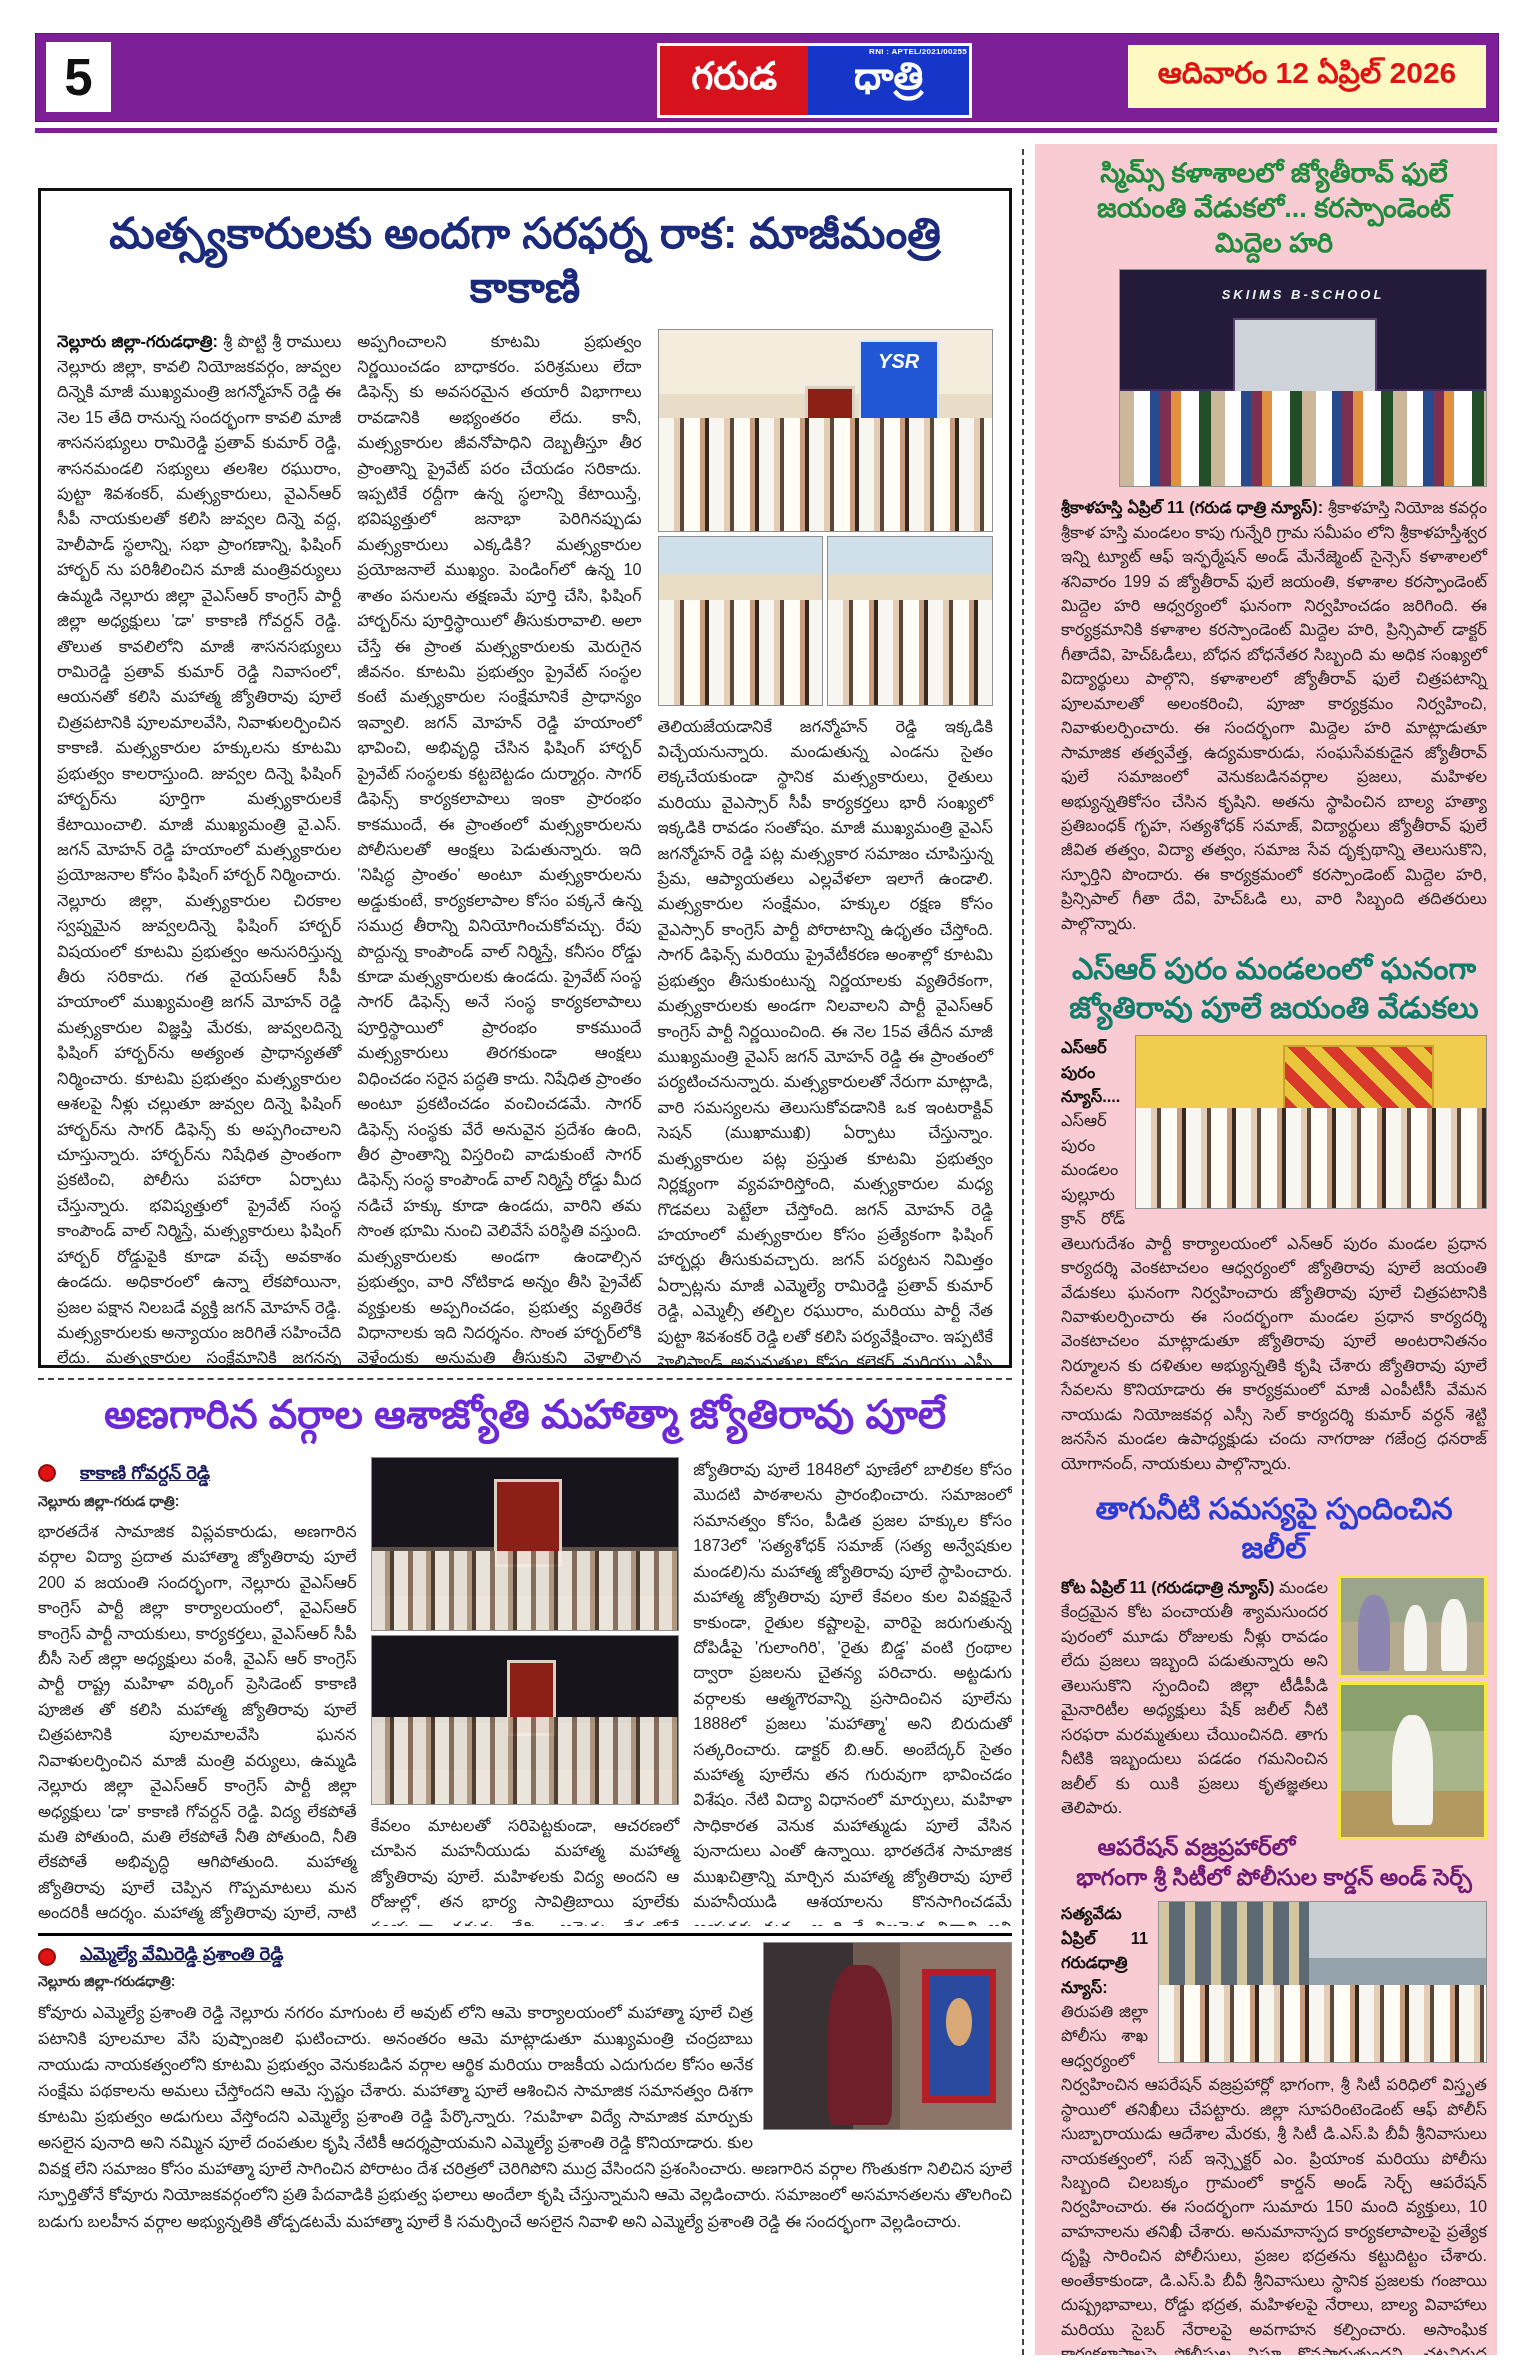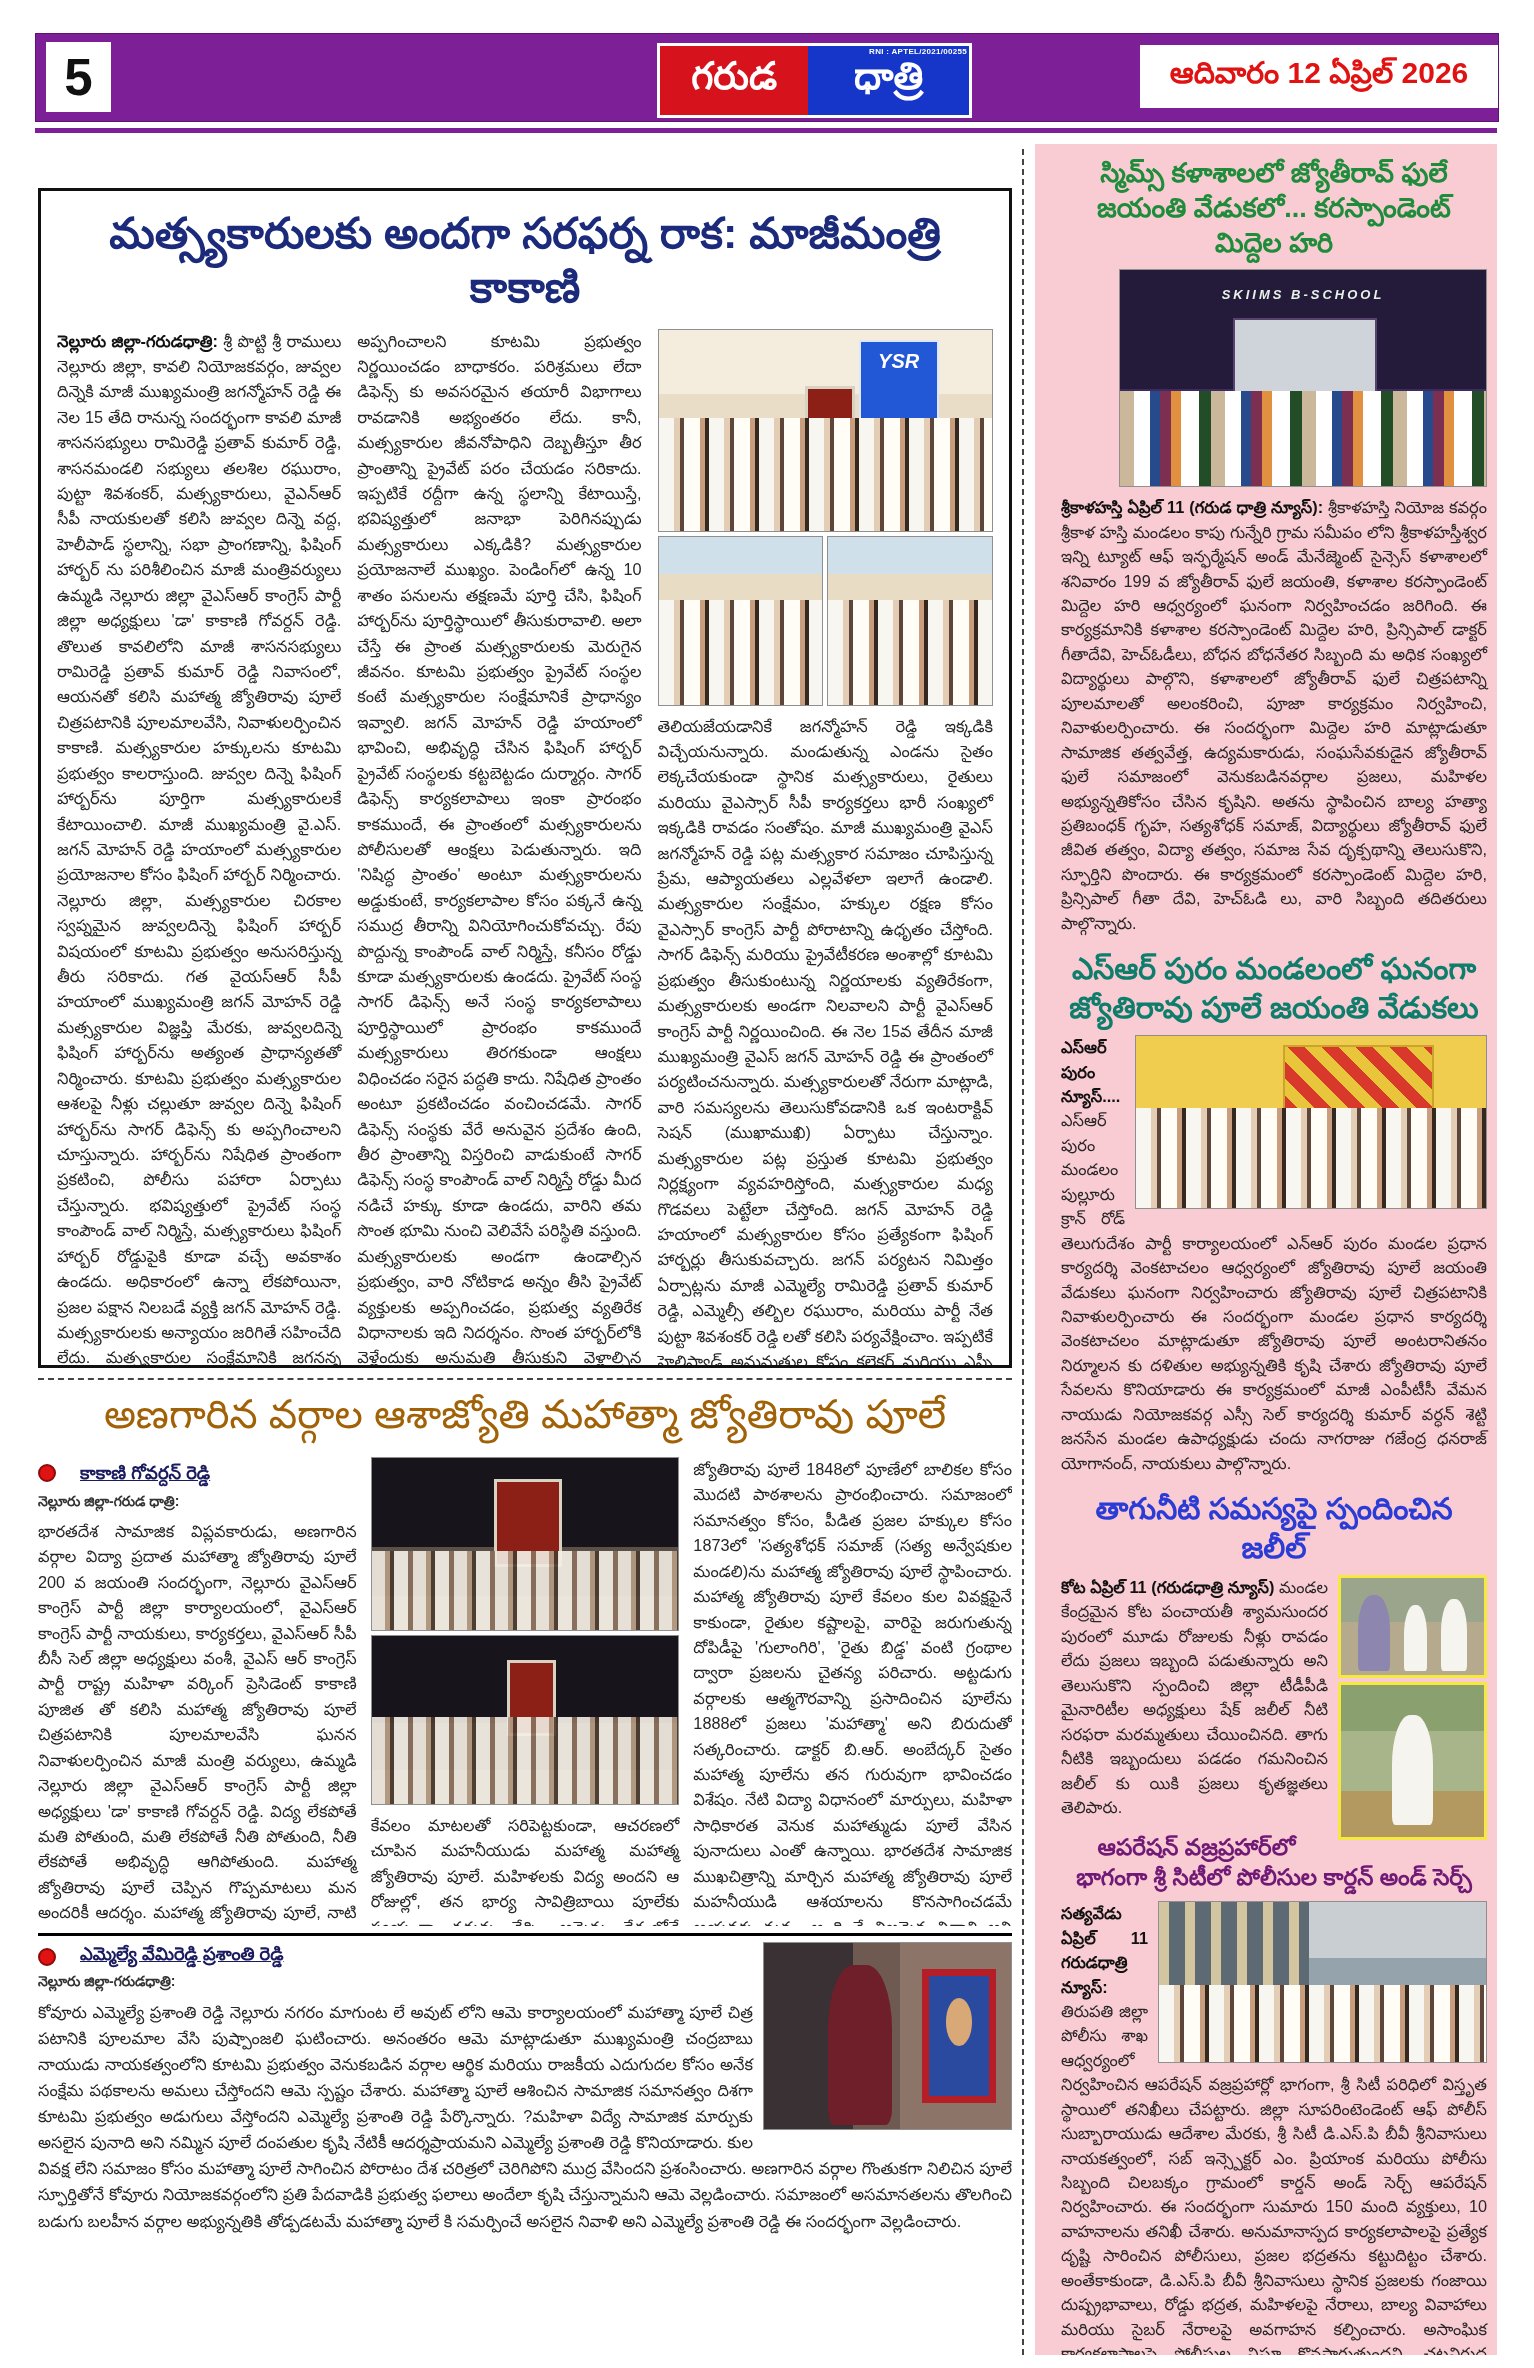--- a/index.html
+++ b/index.html
@@ -8,39 +8,39 @@
 
   
   .masthead{position:absolute;left:35px;top:33px;width:1462px;height:87px;background:#7d1f96;border:1px solid #5e1273;}
   .mast-rule{position:absolute;left:35px;top:128px;width:1462px;height:5px;background:#7d1f96;}
   .pageno{position:absolute;left:10px;top:8px;width:65px;height:70px;background:#ffffff;color:#111;
           font-size:51px;font-weight:700;display:flex;align-items:center;justify-content:center;}
   .logo{position:absolute;left:621px;top:9px;width:309px;height:69px;border:3px solid #ffffff;display:flex;}
   .logo .lg-red{flex:0 0 48%;background:#d6131c;color:#fff;font-weight:700;font-size:38px;display:flex;align-items:center;justify-content:center;}
   .logo .lg-blue{flex:1;background:#1536c9;color:#fff;font-weight:700;font-size:38px;display:flex;align-items:center;justify-content:center;position:relative;}
   .rni{position:absolute;right:2px;top:1px;font-size:8px;color:#ffffff;font-weight:700;letter-spacing:0.3px;}
-  .datebox{position:absolute;right:0;top:11px;width:358px;height:63px;background:#ffffff;color:#e01212;
+  .datebox{position:absolute;right:12px;top:11px;width:358px;height:63px;background:#fef9c3;color:#e01212;
            font-size:30px;font-weight:700;display:flex;align-items:center;justify-content:center;}
 
   
   .vdash{position:absolute;left:1022px;top:149px;height:2206px;border-left:2px dashed #444;}
   .sidebar{position:absolute;left:1035px;top:144px;width:462px;height:2211px;background:#f9ccd3;overflow:hidden;padding:6px 10px;box-sizing:border-box;}
 
   .mainbox{position:absolute;left:38px;top:188px;width:974px;height:1180px;border:3px solid #111;box-sizing:border-box;padding:12px 16px;overflow:hidden;}
   .main-headline{color:#1b2a7b;font-size:43px;font-weight:700;text-align:center;line-height:1.25;margin:4px 0 14px 0;}
   .cols{display:flex;gap:16px;}
   .col{text-align:justify;font-size:16.3px;line-height:1.56;color:#262626;}
   .c1{width:289px;} .c2{width:289px;} .c3{width:341px;}
   .dateline{font-weight:700;color:#111;}
 
   .hdash{position:absolute;left:38px;top:1378px;width:974px;border-top:2px dashed #444;}
   .hsolid{position:absolute;left:38px;top:1933px;width:974px;border-top:3px solid #000;}
 
   .midsec{position:absolute;left:38px;top:1386px;width:974px;height:540px;overflow:hidden;}
-  .mid-headline{color:#a16207;font-size:40px;font-weight:400;text-align:center;margin:6px 0 10px 0;}
+  .mid-headline{color:#6d28d9;font-size:40px;font-weight:700;text-align:center;margin:6px 0 10px 0;}
   .byline-row{display:flex;align-items:center;gap:24px;margin:2px 0 4px 0;}
   .reddot{width:14px;height:14px;border-radius:50%;background:#e01212;border:2px solid #8e0b0b;flex:0 0 auto;}
   .byline{font-weight:700;color:#1a1a5e;font-size:18px;text-decoration:underline;}
   .small-dateline{font-weight:700;font-size:14px;color:#333;margin-bottom:6px;}
   .midcols{display:flex;gap:14px;}
   .mc1{width:319px;} .mc2{width:309px;} .mc3{width:319px;}
 
   .botsec{position:absolute;left:38px;top:1942px;width:974px;height:416px;overflow:hidden;}
   .bot-headline{color:#7a1b8c;font-size:34px;font-weight:700;line-height:1.3;margin:10px 0 16px 0;}
   .bot-body{font-size:16.3px;line-height:1.6;text-align:justify;color:#262626;}

